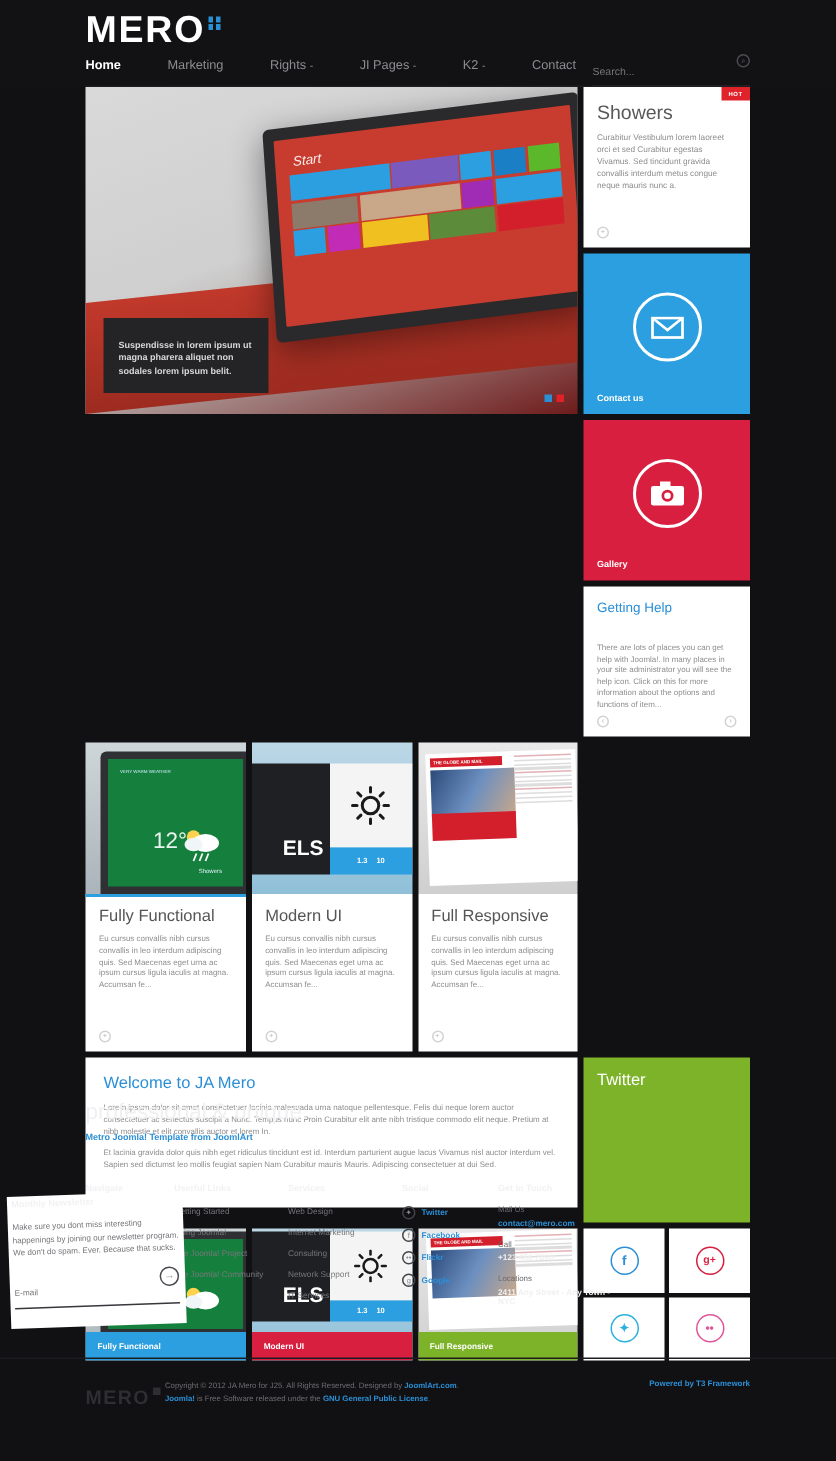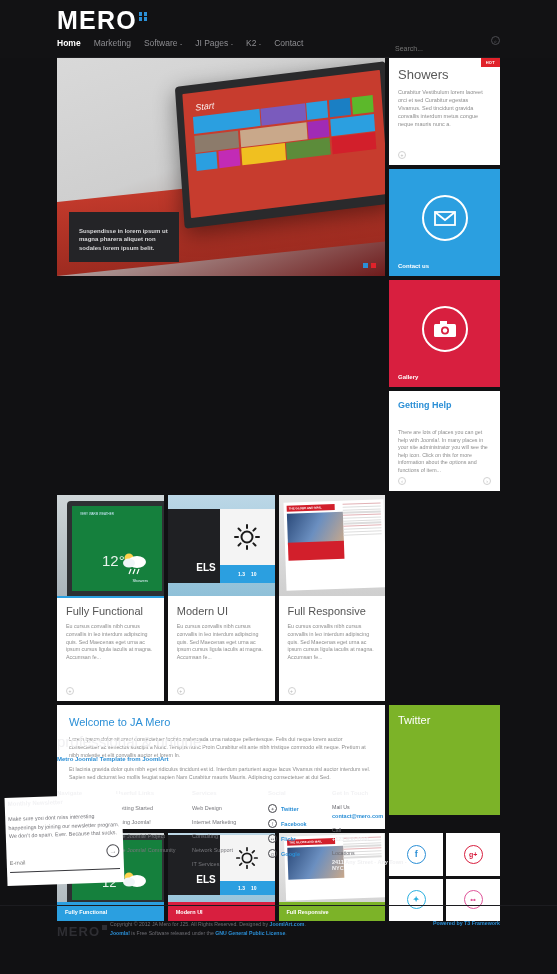--- a/index.html
+++ b/index.html
@@ -23,21 +23,21 @@
     width: 9px; height: 9px;
   }
   .logo-dots i {
     position: absolute; width: 3.5px; height: 3.5px; background: #2b8fd6; display:block;
   }
   .logo-dots i:nth-child(1){left:0;top:0}
   .logo-dots i:nth-child(2){left:5px;top:0}
   .logo-dots i:nth-child(3){left:0;top:5px}
   .logo-dots i:nth-child(4){left:5px;top:5px}
 
-  .nav { position: absolute; left: 57px; top: 38px; display: flex; gap: 13px; }
+  .nav { position: absolute; left: 57px; top: 38px; display: flex; gap: 31px; }
   .nav a {
     color: #8d8d91; font-size: 8.5px; text-decoration: none; white-space: nowrap;
   }
   .nav a.active { color: #ffffff; font-weight: bold; }
   .nav a .caret { font-size: 7px; }
 
   .search-wrap {
     position: absolute; right: 57px; top: 37px; width: 105px;
     border-bottom: 1px solid #3a3a3e; padding-bottom: 2px;
   }
@@ -110,55 +110,55 @@
 
   .tile-icon { height:107px; display:flex; flex-direction:column; justify-content:flex-end; padding:0 0 7px 9px; }
   .tile-icon .ring {
     position:absolute; left:50%; top:46%; transform:translate(-50%,-50%);
     width:46px; height:46px; border-radius:50%; border:2.5px solid #fff;
     display:flex; align-items:center; justify-content:center;
   }
   .tile-icon .lbl { color:#fff; font-size:6px; font-weight:bold; position:relative; z-index:2; }
 
   .tile-help { background:#fff; padding:9px; height:100px; position:relative; }
-  .tile-help h3 { font-size:9px; color:#2b8fd6; font-weight:bold; margin-bottom:19px; }
+  .tile-help h3 { font-size:9px; color:#2b8fd6; font-weight:normal; margin-bottom:19px; }
   .tile-help p { font-size:5.3px; line-height:7.6px; color:#8d8d8d; }
   .fimg { width:107px; height:101px; position:relative; overflow:hidden; }
   .fimg-1 { background:linear-gradient(180deg,#cfd6d9 0%,#aab4ba 100%); }
   .fimg-2 { background:linear-gradient(180deg,#bcd7e6 0%,#8fc0d8 100%); }
   .fimg-3 { background:linear-gradient(180deg,#e9e9e9 0%,#cfcfcf 100%); }
 
   .pad-dark { position:absolute; left:10px; top:6px; width:100px; height:95px; background:#2e3033; border-radius:4px 0 0 0; padding:5px; }
   .pad-blue { width:100%; height:100%; background:#15803d; position:relative; }
   .wx-temp { position:absolute; left:30px; bottom:22px; color:#fff; font-size:15px; opacity:.9; }
   .wx-sun { position:absolute; right:12px; bottom:16px; width:30px; height:24px; }
   .wx-small { position:absolute; left:8px; top:6px; font-size:3px; color:#cfeafd; line-height:5px; }
   .showers { position:absolute; right:14px; bottom:8px; font-size:4px; color:#e4f3fd; }
 
   .ui2-left { position:absolute; left:0; top:14px; width:52px; height:74px; background:#1f2023; }
-  .ui2-left .txt { color:#fff; font-size:10px; font-weight:bold; position:absolute; right:4px; bottom:10px; }
+  .ui2-left .txt { color:#fff; font-size:14px; font-weight:bold; position:absolute; right:4px; bottom:10px; }
   .ui2-white { position:absolute; left:52px; top:14px; width:55px; height:56px; background:#f4f4f4; display:flex; align-items:center; justify-content:center; }
   .ui2-blue { position:absolute; left:52px; top:70px; width:55px; height:18px; background:#2b9fe0; display:flex; align-items:center; justify-content:center; gap:6px; }
   .ui2-blue span { color:#fff; font-size:5px; font-weight:bold; }
 
   .news { position:absolute; left:6px; top:6px; width:100px; height:88px; background:#fff; transform:rotate(-2deg); padding:3px; }
   .news-hd { background:#d21f2b; color:#fff; font-size:3px; padding:1px 2px; width:48px; font-weight:bold;}
   .news-photo { width:56px; height:32px; margin-top:2px; background:linear-gradient(120deg,#2b4a7a 0%,#6b8fc0 50%,#c9a88a 100%); }
   .news-col { position:absolute; right:3px; top:3px; width:38px; }
   .news-line { height:1.2px; background:#ddd; margin-bottom:1.6px; }
   .news-line.r { background:#e2b1b5; }
   .news-red { position:absolute; left:3px; top:40px; width:56px; height:18px; background:#d21f2b; }
 
   .feat-txt { width:107px; background:#fff; height:105px; padding:9px 9px 8px 9px; position:relative; }
   .feat-txt.top-accent::before { content:''; position:absolute; left:0; right:0; top:0; height:2px; background:#2b9fe0; }
   .feat-txt h3 { font-size:11px; color:#555; font-weight:normal; margin-bottom:6px; }
   .feat-txt p { font-size:5.3px; line-height:7.8px; color:#8d8d8d; }
 
   
-  .article { width:328px; background:#fff; padding:11px 12px; height:124px; }
+  .article { width:328px; background:#fff; padding:11px 12px; height:100px; }
   .article h3 { color:#2b8fd6; font-size:11px; font-weight:normal; margin-bottom:7px; }
   .article p { font-size:5.3px; line-height:8px; color:#8d8d8d; margin-bottom:6px; }
 
   .tile-twitter { height:110px; background:#7cb328; padding:9px; }
   .tile-twitter h3 { color:#fff; font-size:11px; font-weight:normal; }
 
   
   .bot-tile { width:107px; height:88px; position:relative; overflow:hidden; }
   .bot-label { position:absolute; left:0; right:0; bottom:0; height:19px; display:flex; align-items:center; padding-left:8px; }
   .bot-label span { color:#fff; font-size:5.5px; font-weight:bold; }
@@ -219,21 +219,21 @@
 <body>
 
 <div class="header">
   <div class="logo">
     <span>MERO</span><span class="logo-dots"><i></i><i></i><i></i><i></i></span>
   </div>
 
   <div class="nav">
     <a href="#" class="active"><span>Home</span></a>
     <a href="#"><span>Marketing</span></a>
-    <a href="#"><span>Software</span> <span class="caret">-</span></a>
+    <a href="#"><span>Rights</span> <span class="caret">-</span></a>
     <a href="#"><span>JI Pages</span> <span class="caret">-</span></a>
     <a href="#"><span>K2</span> <span class="caret">-</span></a>
     <a href="#"><span>Contact</span></a>
   </div>
 
   <div class="search-wrap">
     <input type="text" placeholder="Search..." style="">
     <div class="search-btn">⌕</div>
   </div>
   <div class="header-rule"></div>

